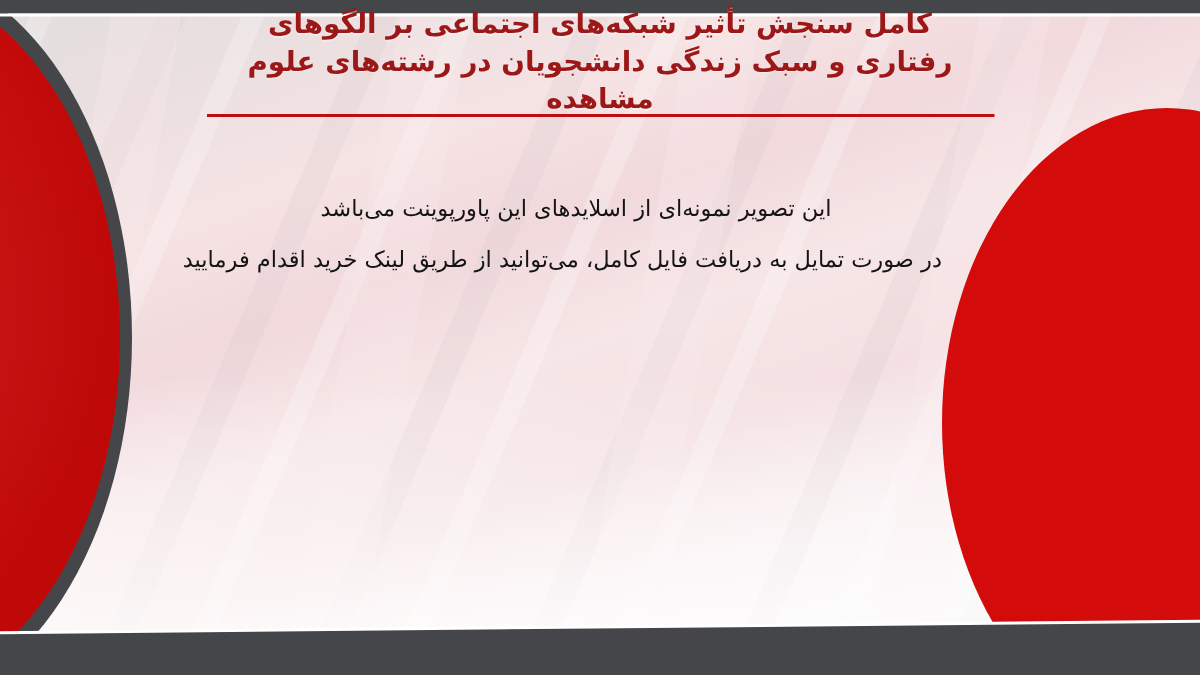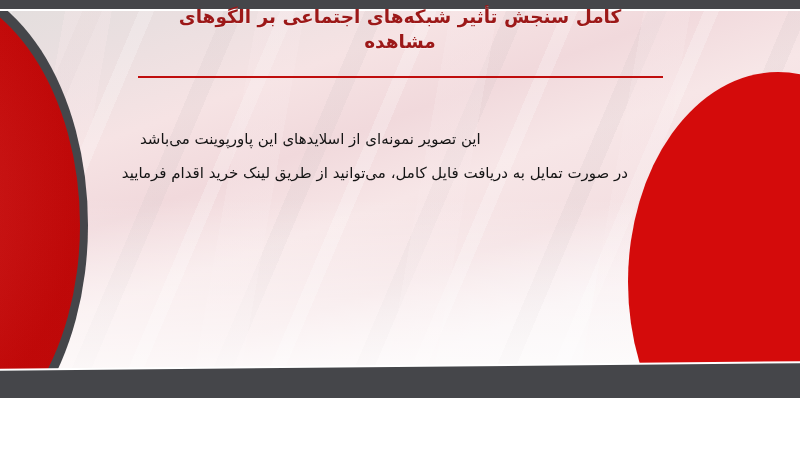--- a/index.html
+++ b/index.html
@@ -3,21 +3,21 @@
 <meta charset="utf-8">
 <style>
   html, body {
     margin: 0;
     padding: 0;
     background: #ffffff;
   }
   #slide {
     position: relative;
     width: 800px;
-    height: 398px;
+    height: 450px;
     overflow: hidden;
     background: #5eead4;
     font-family: "DejaVu Sans", "Liberation Sans", sans-serif;
   }
 
   
   .paper {
     position: absolute;
     inset: 0;
     background:
@@ -168,21 +168,21 @@
     background: #c00d0d;
     z-index: 7;
   }
 
   
   .body-wrap {
     position: absolute;
     top: 122px;
     left: 140px;
     right: 172px;
-    text-align: left;
+    text-align: center;
     z-index: 6;
   }
   .body-line {
     color: #141414;
     font-size: 15px;
     line-height: 34px;
     white-space: nowrap;
   }
 </style>
 </head>
@@ -201,20 +201,21 @@
   <div class="oval-red"></div>
   <div class="oval-red-shade"></div>
 
   <div class="bar-top"></div>
   <div class="bar-top-hair"></div>
   <div class="bar-bottom"></div>
   <div class="bar-bottom-hair"></div>
 
   <div class="title-wrap">
     <div class="title-line">کامل سنجش تأثیر شبکه‌های اجتماعی بر الگوهای</div>
+    <div class="title-line">رفتاری و سبک زندگی دانشجویان در رشته‌های علوم</div>
     <div class="title-line">مشاهده</div>
   </div>
   <div class="title-rule"></div>
 
   <div class="body-wrap">
     <div class="body-line">این تصویر نمونه‌ای از اسلایدهای این پاورپوینت می‌باشد</div>
     <div class="body-line">در صورت تمایل به دریافت فایل کامل، می‌توانید از طریق لینک خرید اقدام فرمایید</div>
   </div>
 
 </div>

